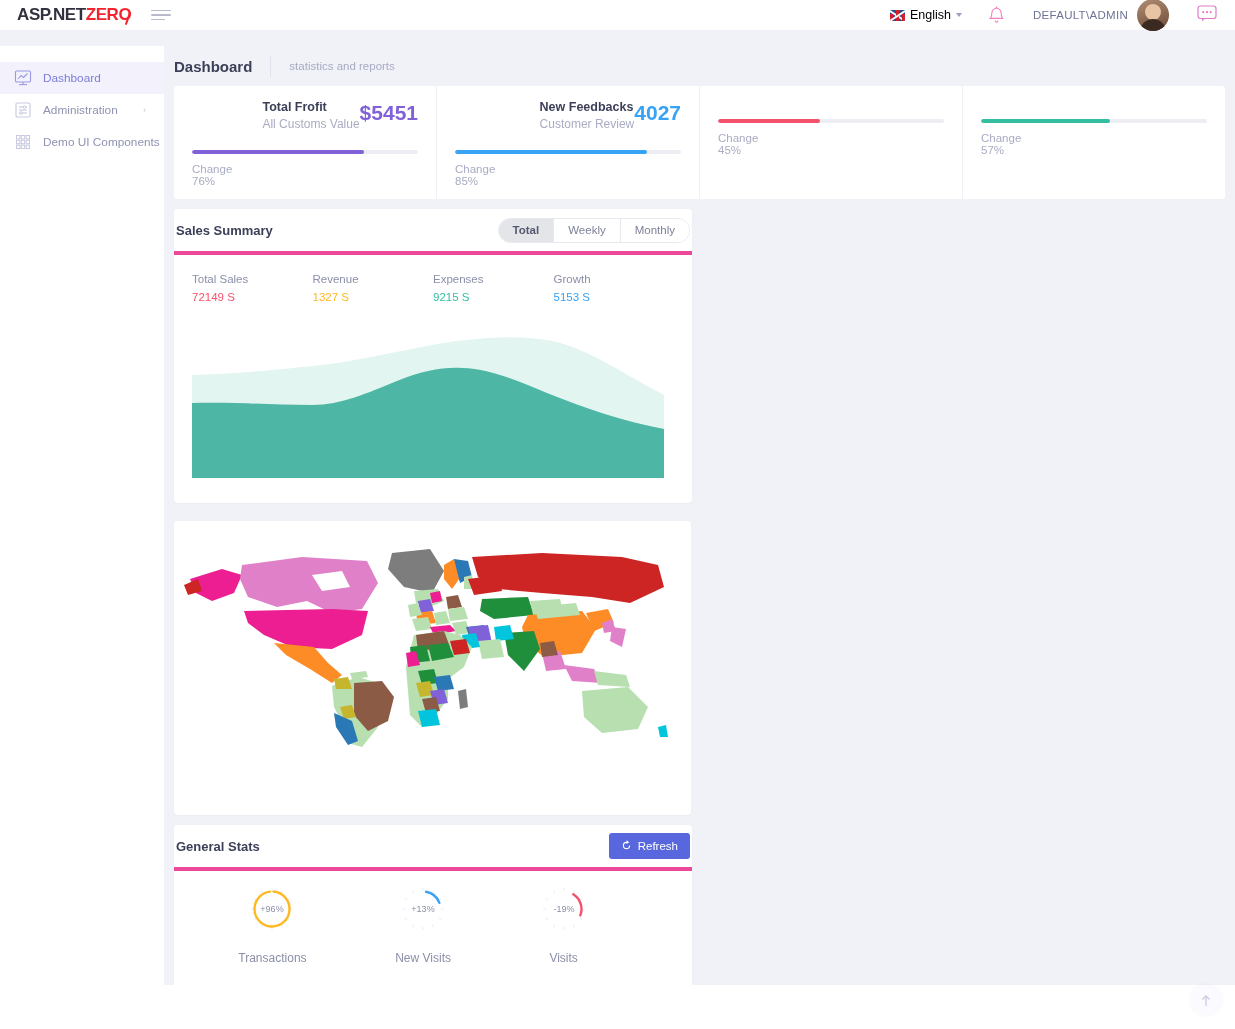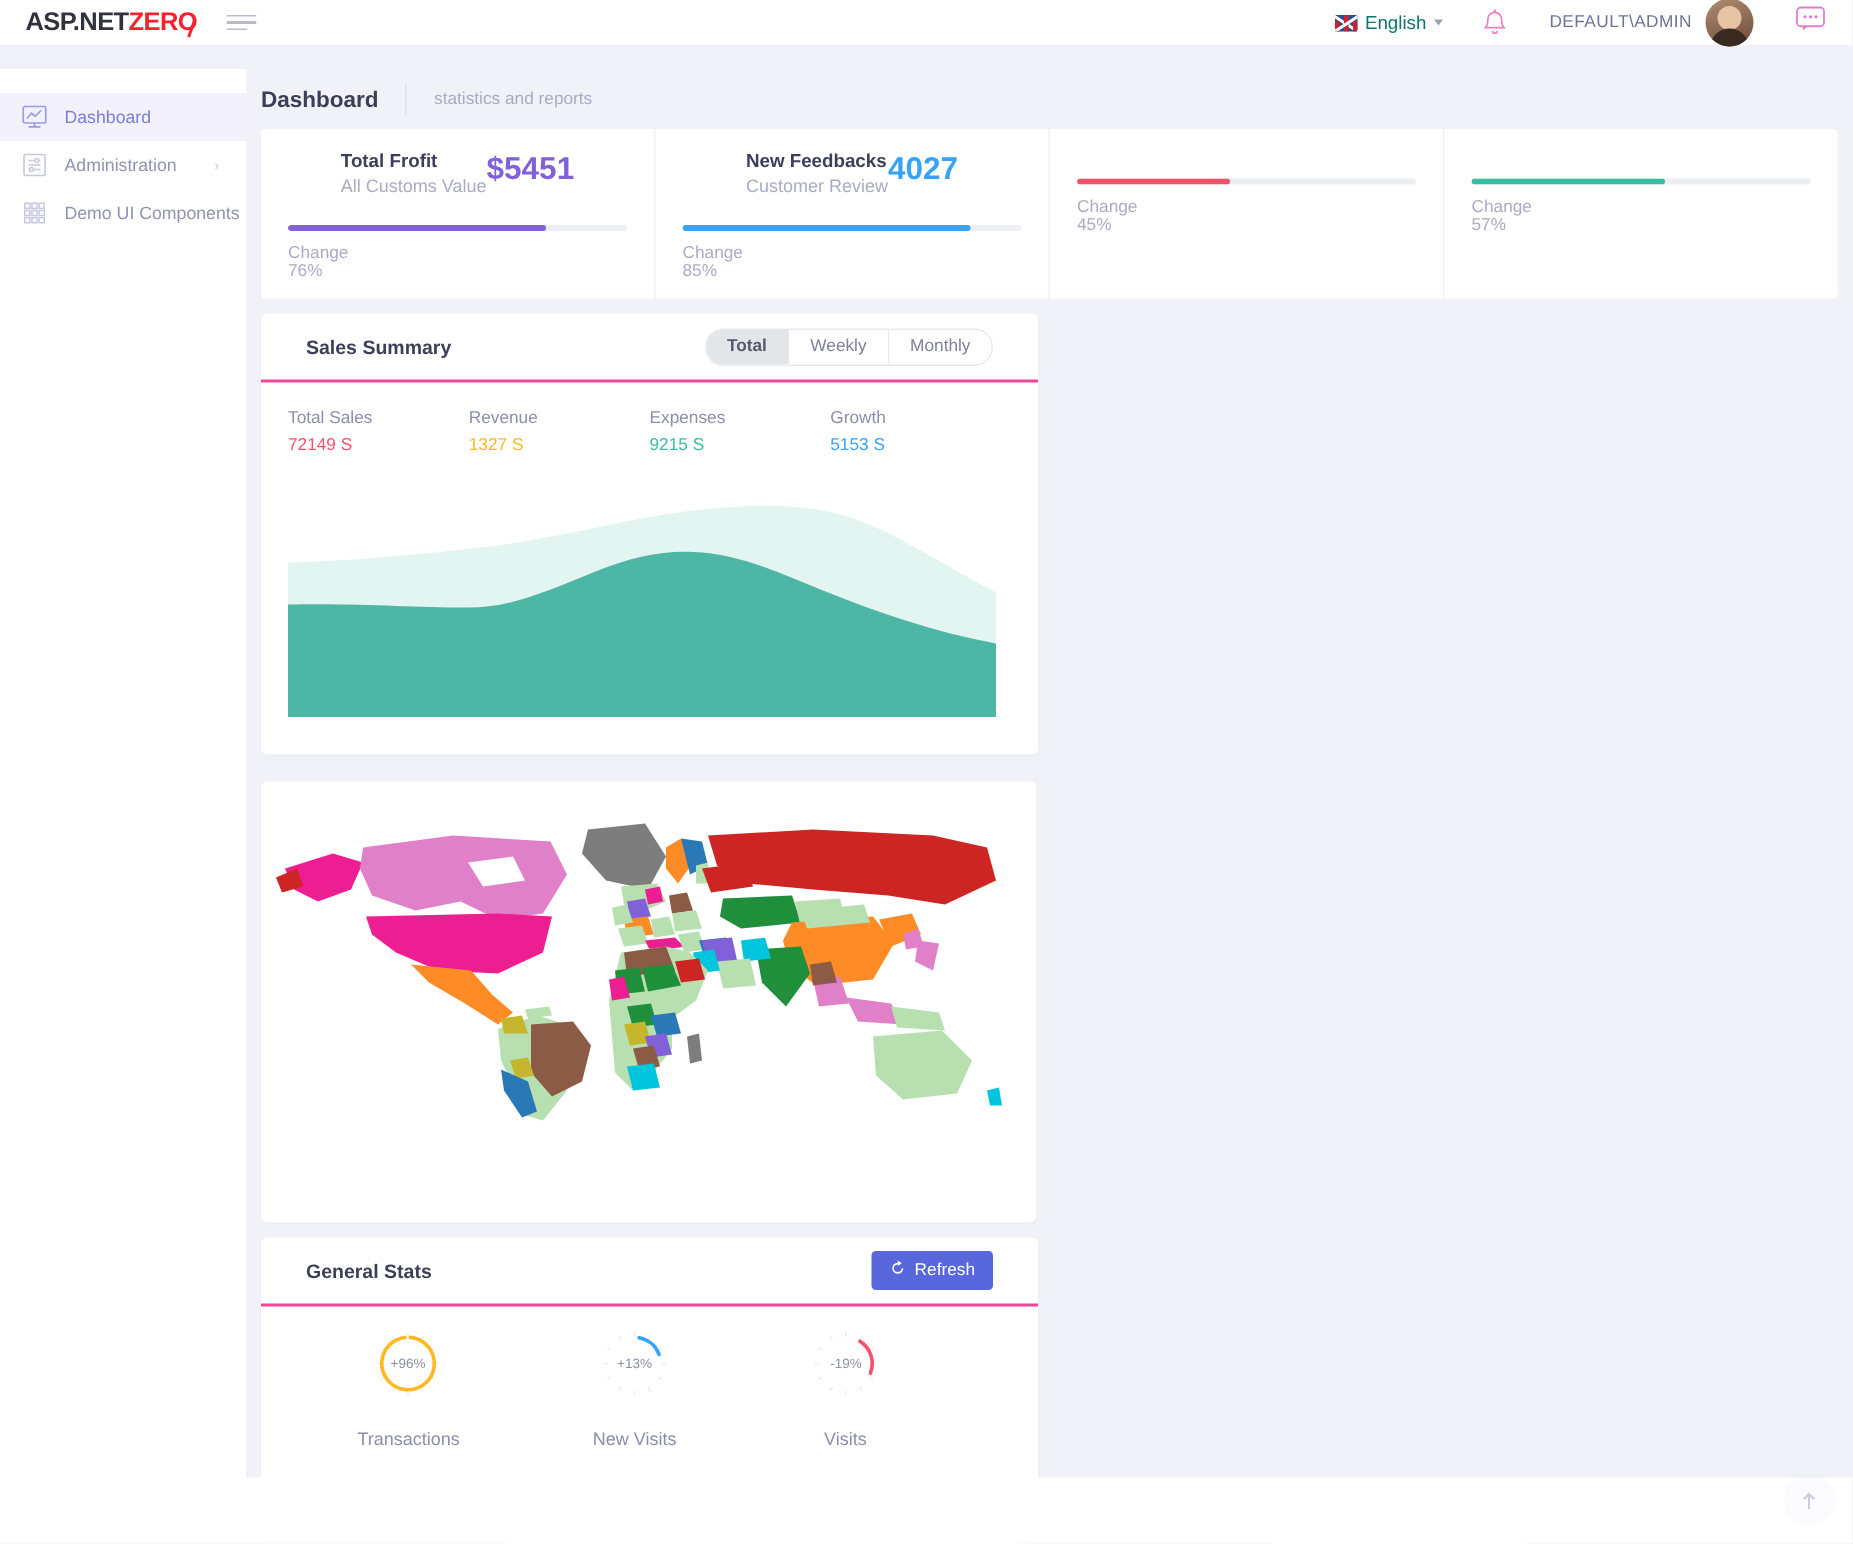--- a/index.html
+++ b/index.html
@@ -50,21 +50,21 @@
   .flag:before, .flag:after {
     content: ""; position: absolute; left: -2px; top: 5px;
     width: 19px; height: 2px; background: #fff;
   }
   .flag:before { transform: rotate(33deg); }
   .flag:after { transform: rotate(-33deg); }
   .flag i {
     position: absolute; left: 6px; top: 0; width: 3px; height: 11px;
     background: #d3202e; box-shadow: -6px 4px 0 0 #d3202e, 6px 4px 0 0 #d3202e;
   }
-  .lang-text { font-size: 12.5px; color: #0f766e; }
+  .lang-text { font-size: 12.5px; color: #000000; }
   .caret {
     width: 0; height: 0; border-left: 3.5px solid transparent;
     border-right: 3.5px solid transparent; border-top: 4px solid #9a9fc0;
   }
   .bell { width: 17px; height: 19px; margin-right: 28px; cursor: pointer; }
   .username { font-size: 11.5px; color: #6f7394; letter-spacing: 0.3px; margin-right: 9px; }
   .avatar-top {
     width: 32px; height: 32px; border-radius: 50%; overflow: hidden;
     background: linear-gradient(160deg,#b08e73,#6b4a38);
     position: relative; cursor: pointer;
@@ -106,42 +106,42 @@
   .page-sub { font-size: 11.5px; color: #a8abc4; }
 
   .cards-row { display: flex; padding: 0 10px; gap: 0; }
   .stat-card {
     flex: 1; background: #fff; padding: 14px 18px 12px 18px;
     position: relative;
   }
   .stat-card + .stat-card { border-left: 1px solid #f0f0f5; }
   .stat-card:first-child { border-radius: 3px 0 0 3px; }
   .stat-card:last-child { border-radius: 0 3px 3px 0; }
-  .stat-top { display: flex; justify-content: center; align-items: flex-start; }
+  .stat-top { display: flex; justify-content: flex-end; align-items: flex-start; }
   .stat-title { font-size: 12.5px; font-weight: bold; color: #3c3f58; }
   .stat-sub { font-size: 12px; color: #a9acc3; margin-top: 3px; }
   .stat-value { font-size: 21px; font-weight: bold; line-height: 1; margin-top: 2px; }
   .stat-track {
     height: 4px; border-radius: 2px; background: #eceef3; margin-top: 19px;
     overflow: hidden;
   }
   .stat-fill { height: 100%; border-radius: 2px; }
   .stat-foot {
     display: flex; margin-top: 9px;
     font-size: 11.5px; color: #a9acc3; flex-direction: column;
   }
 
   
   .grid { padding: 10px; display: flex; flex-wrap: wrap; gap: 18px; }
   .panel {
     background: #fff; border-radius: 4px; box-shadow: 0 1px 2px rgba(80,80,120,.04);
   }
   .panel-head {
-    height: 46px; display: flex; align-items: center; padding: 0 30px;
-    border-bottom: 2px solid #ec4899;
+    height: 46px; display: flex; align-items: center; padding: 0 2px;
+    border-bottom: 4px solid #ec4899;
   }
   .panel-title { font-size: 13px; font-weight: bold; color: #3c3f58; }
   .panel-body { padding: 16px 18px; }
 
   .seg {
     margin-left: auto; display: flex; border: 1px solid #e8e9ef;
     border-radius: 14px; overflow: hidden; height: 25px; background: #fff;
   }
   .seg button {
     border: none; background: #fff; font-family: inherit; font-size: 11.5px;

